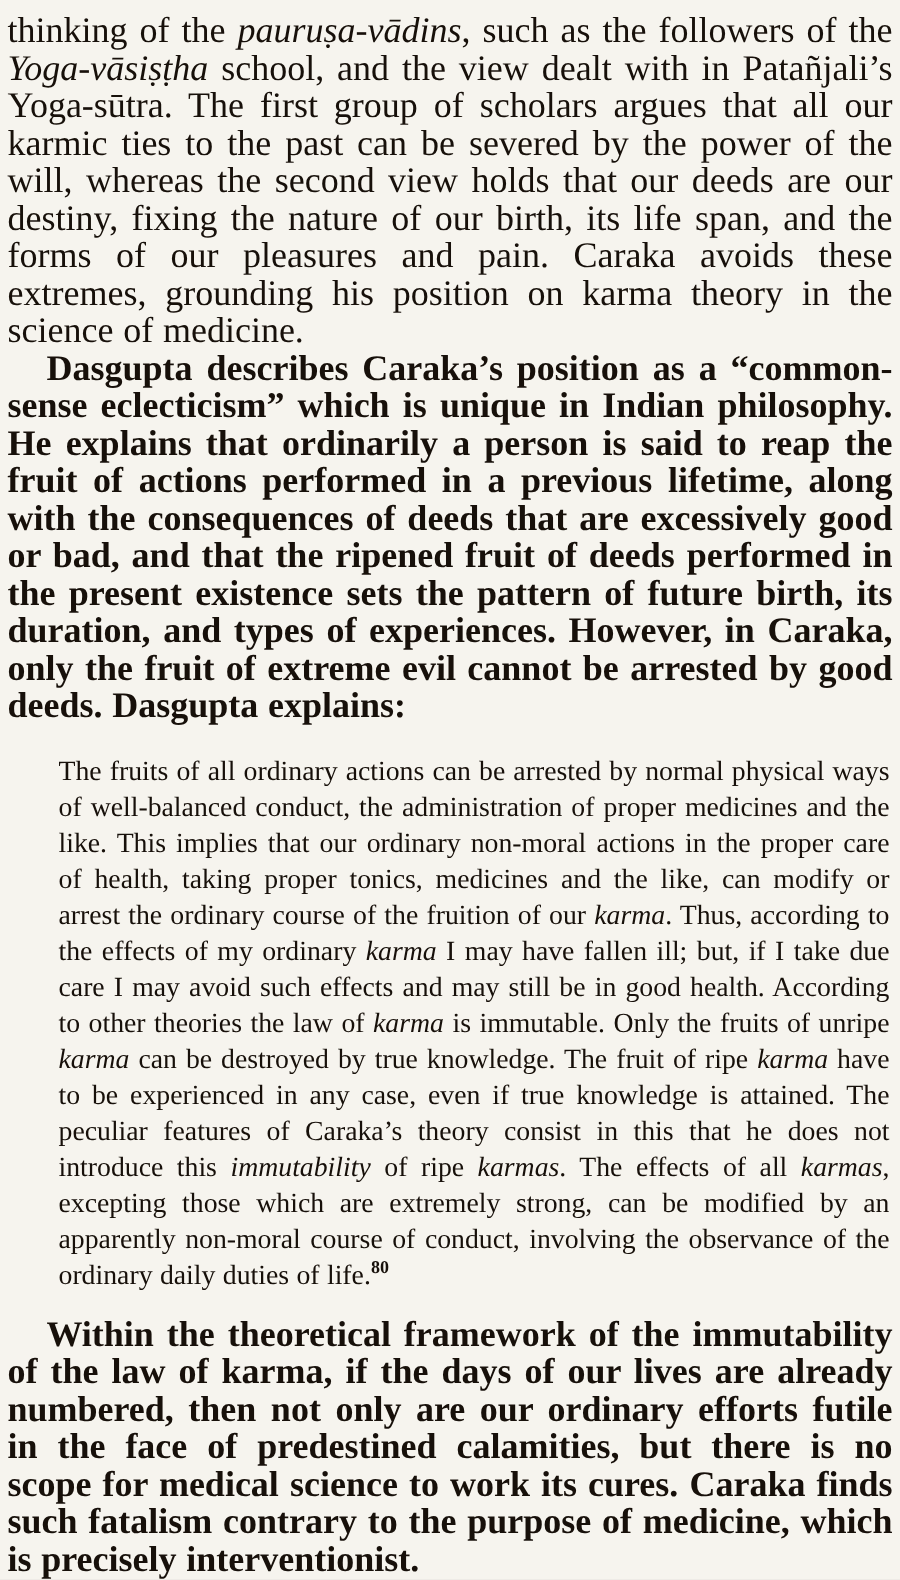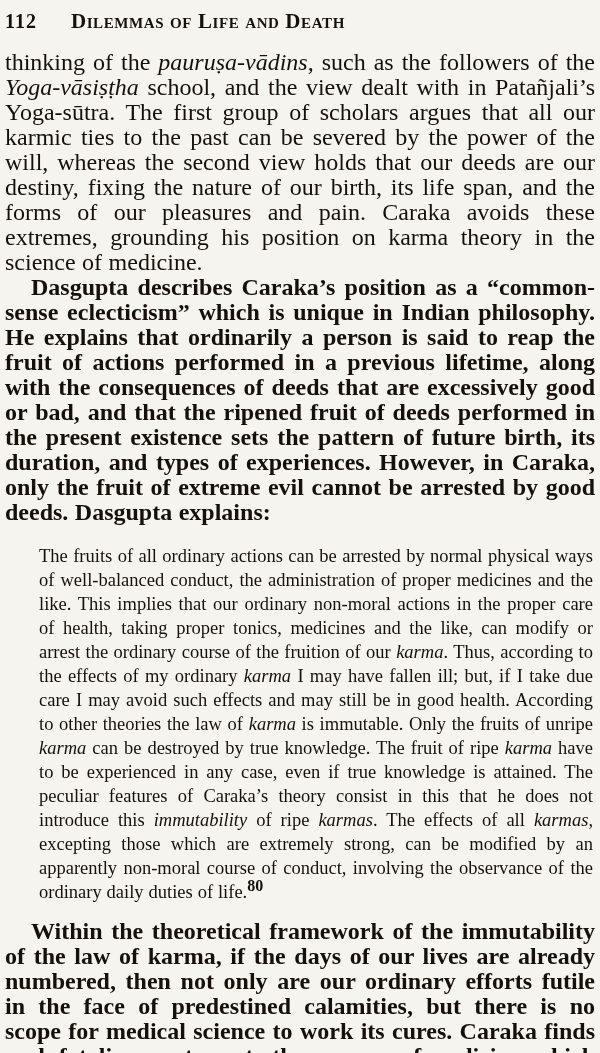--- a/index.html
+++ b/index.html
@@ -48,33 +48,29 @@
   }
   .page-body blockquote.blockquote {
     margin: 19px 2px 15px 34px;
     font-size: 18.5px;
     line-height: 24px;
     text-align: justify;
     word-spacing: 0.3px;
   }
   em { font-style: italic; }
   sup {
-    font-size: 16px;
+    font-size: 12px;
     font-weight: bold;
     line-height: 0;
     vertical-align: super;
   }
 </style>
 </head>
 <body>
 
 <div class="page">
-  <header class="page-header">
-    <span class="page-number">112</span>
-    <span class="running-title">Dilemmas of Life and Death</span>
-  </header>
   <main class="page-body">
       <p class="paragraph"><span>thinking of the </span><em>pauruṣa-vādins</em><span>, such as the followers of the </span><em>Yoga-vāsiṣṭha</em><span> school, and the view dealt with in Patañjali’s Yoga-sūtra. The first group of scholars argues that all our karmic ties to the past can be severed by the power of the will, whereas the second view holds that our deeds are our destiny, fixing the nature of our birth, its life span, and the forms of our pleasures and pain. Caraka avoids these extremes, grounding his position on karma theory in the science of medicine.</span></p>
       <p class="paragraph indent"><span>Dasgupta describes Caraka’s position as a “common-sense eclecticism” which is unique in Indian philosophy. He explains that ordinarily a person is said to reap the fruit of actions performed in a previous lifetime, along with the consequences of deeds that are excessively good or bad, and that the ripened fruit of deeds performed in the present existence sets the pattern of future birth, its duration, and types of experiences. However, in Caraka, only the fruit of extreme evil cannot be arrested by good deeds. Dasgupta explains:</span></p>
       <blockquote class="blockquote"><span>The fruits of all ordinary actions can be arrested by normal physical ways of well-balanced conduct, the administration of proper medicines and the like. This implies that our ordinary non-moral actions in the proper care of health, taking proper tonics, medicines and the like, can modify or arrest the ordinary course of the fruition of our </span><em>karma</em><span>. Thus, according to the effects of my ordinary </span><em>karma</em><span> I may have fallen ill; but, if I take due care I may avoid such effects and may still be in good health. According to other theories the law of </span><em>karma</em><span> is immutable. Only the fruits of unripe </span><em>karma</em><span> can be destroyed by true knowledge. The fruit of ripe </span><em>karma</em><span> have to be experienced in any case, even if true knowledge is attained. The peculiar features of Caraka’s theory consist in this that he does not introduce this </span><em>immutability</em><span> of ripe </span><em>karmas</em><span>. The effects of all </span><em>karmas</em><span>, excepting those which are extremely strong, can be modified by an apparently non-moral course of conduct, involving the observance of the ordinary daily duties of life.</span><sup>80</sup></blockquote>
       <p class="paragraph indent"><span>Within the theoretical framework of the immutability of the law of karma, if the days of our lives are already numbered, then not only are our ordinary efforts futile in the face of predestined calamities, but there is no scope for medical science to work its cures. Caraka finds such fatalism contrary to the purpose of medicine, which is precisely interventionist.</span></p>
     </main>
 </div>
 
 </body></html>

